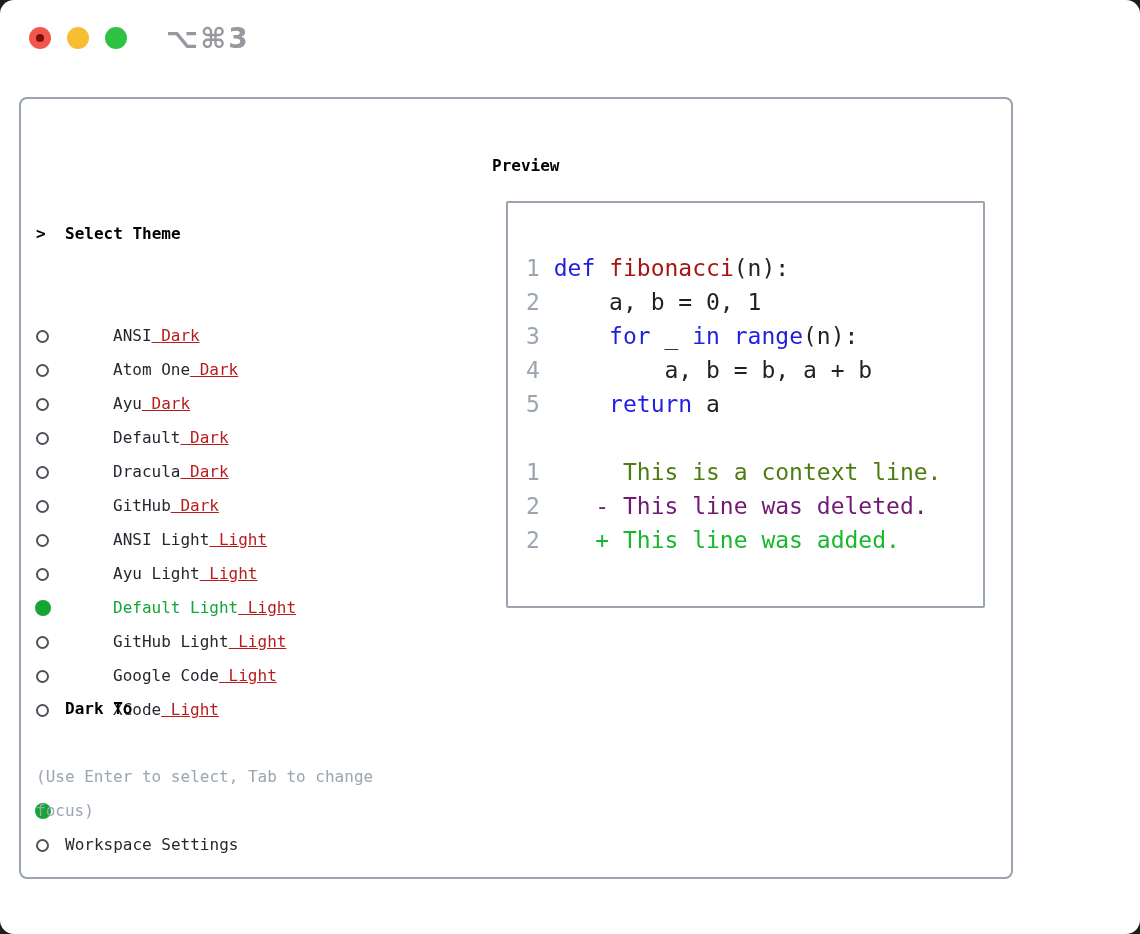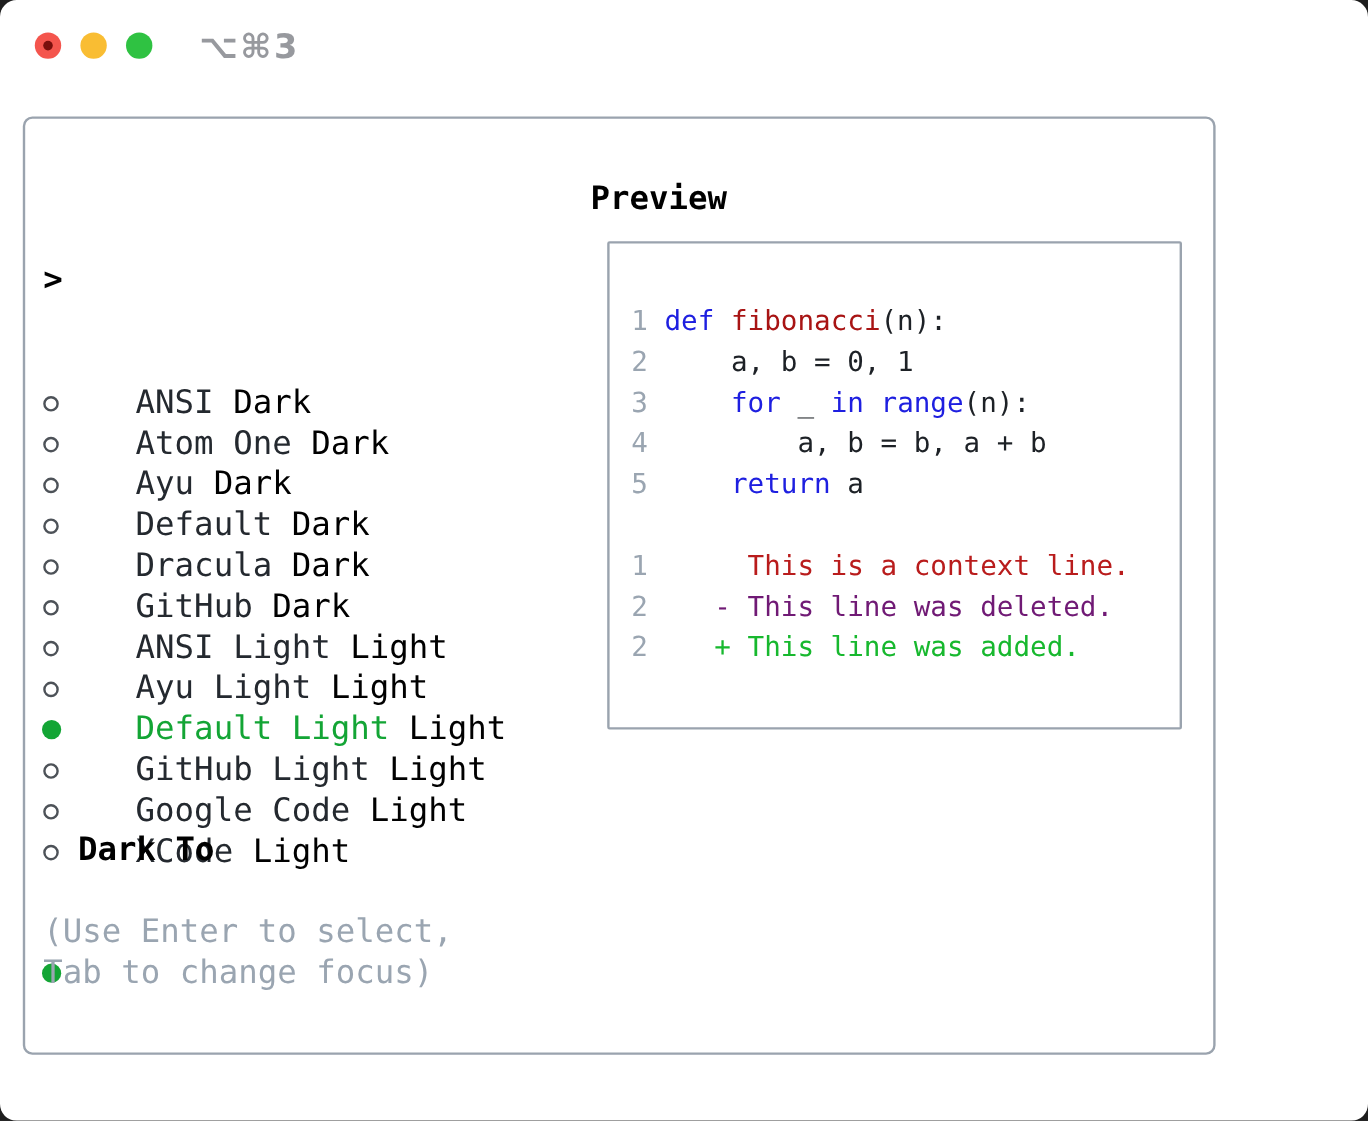--- a/index.html
+++ b/index.html
@@ -28,58 +28,58 @@
     font-size: 28px; font-weight: bold; color: #97999e; letter-spacing: 2px;
   }
   
   .panel {
     position: absolute; left: 19px; top: 97px;
     width: 994px; height: 782px;
     border: 2px solid #9aa3ae; border-radius: 8px;
     box-sizing: border-box;
   }
   .panel * { box-sizing: border-box; }
-  .block { position: absolute; font-size: 27px; line-height: 34px; white-space: pre; }
+  .block { position: absolute; font-size: 16px; line-height: 34px; white-space: pre; }
   
   #theme-block { left: 15px; top: 50px; }
   #apply-block { left: 15px; top: 525px; }
   #help-block  { left: 15px; top: 661px; width: 402px; white-space: normal; color: #9aa5b1; }
   .row { display: flex; align-items: center; height: 34px; }
   .marker { width: 29px; display: inline-flex; align-items: center; flex: 0 0 29px; }
   .cursor { font-weight: bold; color: #000; }
   .ring {
     width: 13px; height: 13px; border-radius: 50%;
     border: 2px solid #4d5258; display: inline-block;
   }
   .disc {
     width: 16px; height: 16px; border-radius: 50%;
     background: #13a535; display: inline-block; margin-left: -1px;
   }
   .heading { font-weight: bold; color: #000; }
   .theme-name { color: #24292f; margin-left: 48px; }
   .theme-name.selected { color: #13a535; }
-  .variant { color: #000000; }
+  .variant { color: #b91c1c; text-decoration: underline; }
   .opt-label { color: #24292f; }
   .opt-label.selected { color: #13a535; }
   
   #preview-heading { left: 471px; top: 50px; }
   .preview-box {
     position: absolute; left: 485px; top: 102px;
     width: 479px; height: 407px;
     border: 2px solid #9aa3ae; border-radius: 2px;
     padding: 48px 0 0 18px;
     font-size: 23px; line-height: 34px; white-space: pre;
     overflow: hidden;
   }
   .code-line { height: 34px; }
   .ln  { color: #9aa5b1; }
   .kw  { color: #1e1fe0; }
   .fn  { color: #a81414; }
   .pl  { color: #1d2126; }
-  .ctx { color: #b91c1c; text-align: center; }
+  .ctx { color: #4d7c0f; text-align: center; }
   .del { color: #701a75; }
   .add { color: #17b82e; }
 </style>
 </head>
 <body>
 
 <div class="window">
 
   <div class="traffic">
     <span class="light red">
@@ -88,30 +88,31 @@
     <span class="light yellow"></span>
     <span class="light green"></span>
   </div>
   <div class="shortcut">⌥⌘3</div>
 
   <div class="panel">
 
     <div class="block" id="theme-block">
       <div class="row">
         <span class="marker cursor">&gt;</span>
+        <span class="heading">Select Theme</span>
       </div>
       <div id="theme-rows"><div class="row"><span class="marker"><span class="ring"></span></span><span class="theme-name">ANSI</span><span class="variant"> Dark</span></div><div class="row"><span class="marker"><span class="ring"></span></span><span class="theme-name">Atom One</span><span class="variant"> Dark</span></div><div class="row"><span class="marker"><span class="ring"></span></span><span class="theme-name">Ayu</span><span class="variant"> Dark</span></div><div class="row"><span class="marker"><span class="ring"></span></span><span class="theme-name">Default</span><span class="variant"> Dark</span></div><div class="row"><span class="marker"><span class="ring"></span></span><span class="theme-name">Dracula</span><span class="variant"> Dark</span></div><div class="row"><span class="marker"><span class="ring"></span></span><span class="theme-name">GitHub</span><span class="variant"> Dark</span></div><div class="row"><span class="marker"><span class="ring"></span></span><span class="theme-name">ANSI Light</span><span class="variant"> Light</span></div><div class="row"><span class="marker"><span class="ring"></span></span><span class="theme-name">Ayu Light</span><span class="variant"> Light</span></div><div class="row"><span class="marker"><span class="disc"></span></span><span class="theme-name selected">Default Light</span><span class="variant"> Light</span></div><div class="row"><span class="marker"><span class="ring"></span></span><span class="theme-name">GitHub Light</span><span class="variant"> Light</span></div><div class="row"><span class="marker"><span class="ring"></span></span><span class="theme-name">Google Code</span><span class="variant"> Light</span></div><div class="row"><span class="marker"><span class="ring"></span></span><span class="theme-name">XCode</span><span class="variant"> Light</span></div></div>
     </div>
 
     <div class="block" id="apply-block">
       <div class="row">
         <span class="marker"></span>
         <span class="heading">Dark To</span>
       </div>
-      <div id="apply-rows"><div class="row"><span class="marker"><span class="disc"></span></span></div></div>
+      <div id="apply-rows"><div class="row"><span class="marker"><span class="disc"></span></span></div><div class="row"><span class="marker"><span class="ring"></span></span><span class="opt-label">Workspace Settings</span></div></div>
     </div>
 
     <div class="block" id="help-block">(Use Enter to select, Tab to change focus)</div>
 
     <div class="block heading" id="preview-heading">Preview</div>
     <div class="preview-box" id="code-box"><div class="code-line"><span class="ln">1</span><span class="pl"> </span><span class="kw">def</span><span class="pl"> </span><span class="fn">fibonacci</span><span class="pl">(n):</span></div><div class="code-line"><span class="ln">2</span><span class="pl">     a, b = 0, 1</span></div><div class="code-line"><span class="ln">3</span><span class="pl">     </span><span class="kw">for</span><span class="pl"> _ </span><span class="kw">in</span><span class="pl"> </span><span class="kw">range</span><span class="pl">(n):</span></div><div class="code-line"><span class="ln">4</span><span class="pl">         a, b = b, a + b</span></div><div class="code-line"><span class="ln">5</span><span class="pl">     </span><span class="kw">return</span><span class="pl"> a</span></div><div class="code-line"></div><div class="code-line"><span class="ln">1</span><span class="ctx">      This is a context line.</span></div><div class="code-line"><span class="ln">2</span><span class="del">    - This line was deleted.</span></div><div class="code-line"><span class="ln">2</span><span class="add">    + This line was added.</span></div></div>
 
   </div>
 </div>
 

